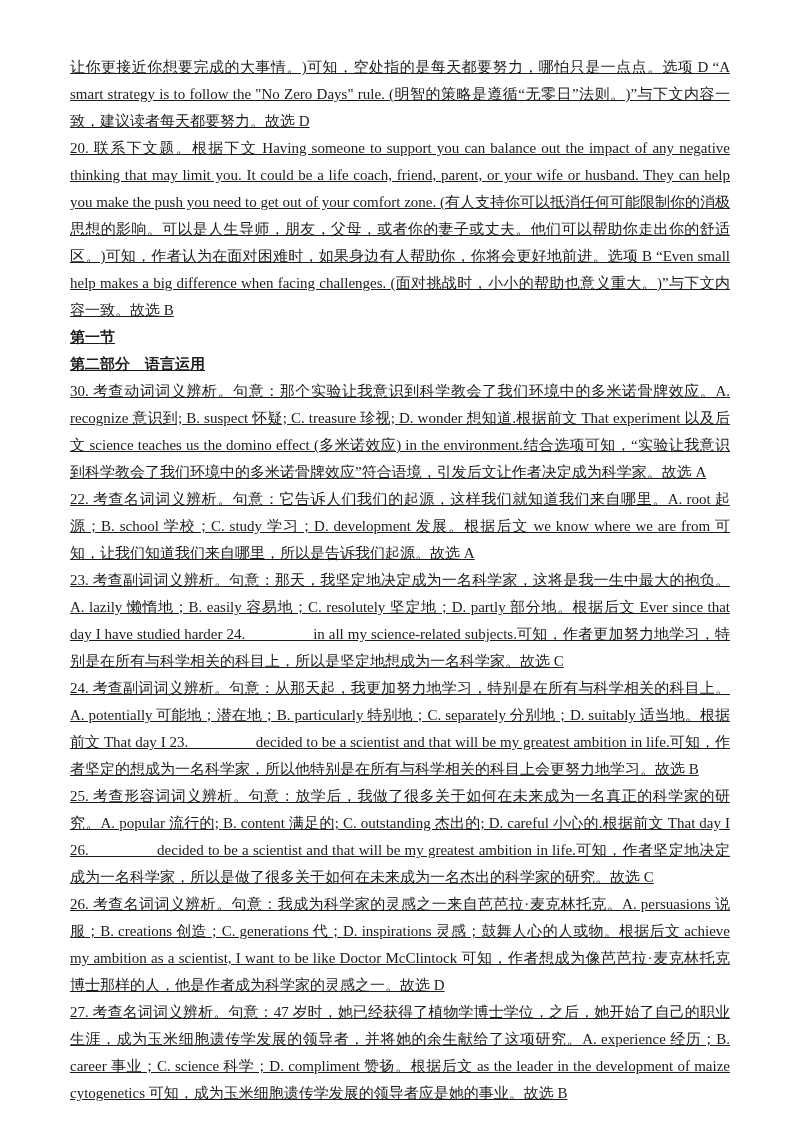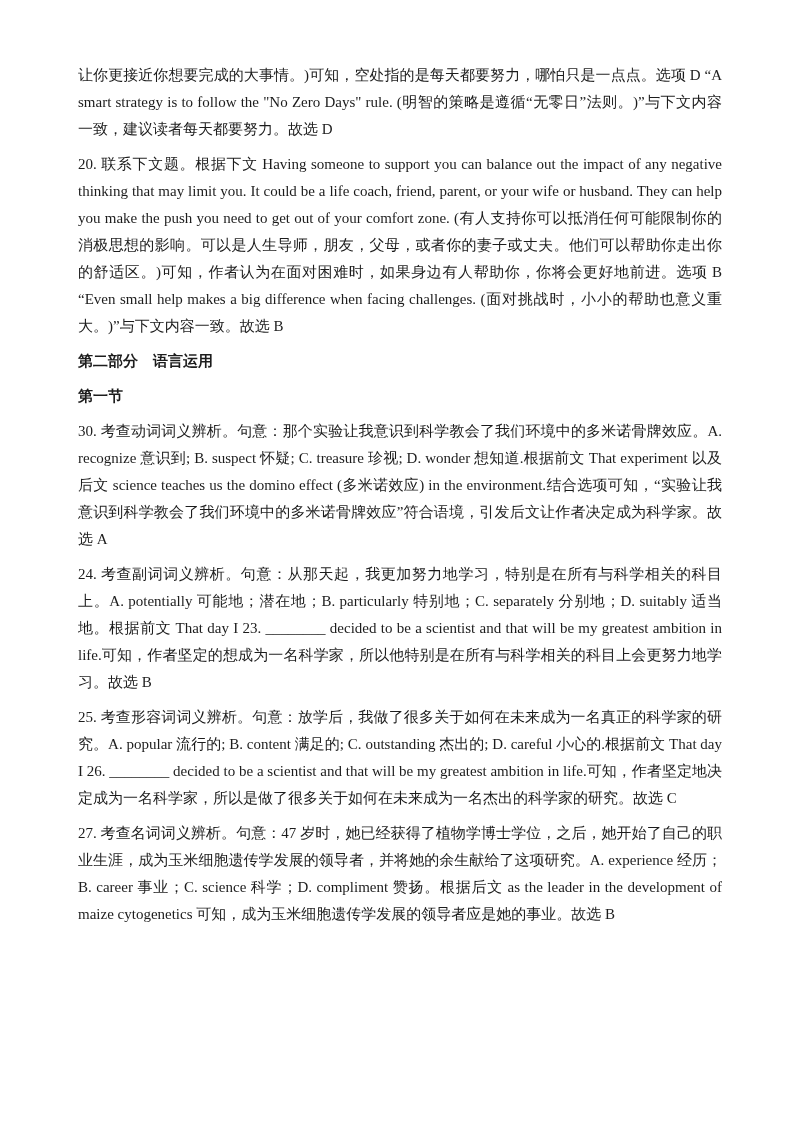--- a/index.html
+++ b/index.html
@@ -14,32 +14,36 @@
     margin: 0 auto;
     background: #ffffff;
     padding: 54px 70px 60px 70px;
     font-family: "Liberation Serif", "DejaVu Serif", serif;
     font-size: 15px;
     line-height: 27px;
     color: #1c1c1c;
     text-align: justify;
   }
   .para {
-    margin: 8px;
+    margin: 0;
     word-break: break-word;
+    text-decoration: underline;
   }
   .heading {
     font-weight: bold;
   }
 </style>
 </head>
 <body>
 
 <div class="page">
   <p class="para">让你更接近你想要完成的大事情。)可知，空处指的是每天都要努力，哪怕只是一点点。选项 D “A smart strategy is to follow the "No Zero Days" rule. (明智的策略是遵循“无零日”法则。)”与下文内容一致，建议读者每天都要努力。故选 D</p>
   <p class="para">20. 联系下文题。根据下文 Having someone to support you can balance out the impact of any negative thinking that may limit you. It could be a life coach, friend, parent, or your wife or husband. They can help you make the push you need to get out of your comfort zone. (有人支持你可以抵消任何可能限制你的消极思想的影响。可以是人生导师，朋友，父母，或者你的妻子或丈夫。他们可以帮助你走出你的舒适区。)可知，作者认为在面对困难时，如果身边有人帮助你，你将会更好地前进。选项 B “Even small help makes a big difference when facing challenges. (面对挑战时，小小的帮助也意义重大。)”与下文内容一致。故选 B</p>
+  <p class="para heading">第一节</p>
   <p class="para heading">第二部分　语言运用</p>
-  <p class="para heading">第一节</p>
   <p class="para">30. 考查动词词义辨析。句意：那个实验让我意识到科学教会了我们环境中的多米诺骨牌效应。A. recognize 意识到; B. suspect 怀疑; C. treasure 珍视; D. wonder 想知道.根据前文 That experiment 以及后文 science teaches us the domino effect (多米诺效应) in the environment.结合选项可知，“实验让我意识到科学教会了我们环境中的多米诺骨牌效应”符合语境，引发后文让作者决定成为科学家。故选 A</p>
+  <p class="para">22. 考查名词词义辨析。句意：它告诉人们我们的起源，这样我们就知道我们来自哪里。A. root 起源；B. school 学校；C. study 学习；D. development 发展。根据后文 we know where we are from 可知，让我们知道我们来自哪里，所以是告诉我们起源。故选 A</p>
+  <p class="para">23. 考查副词词义辨析。句意：那天，我坚定地决定成为一名科学家，这将是我一生中最大的抱负。A. lazily 懒惰地；B. easily 容易地；C. resolutely 坚定地；D. partly 部分地。根据后文 Ever since that day I have studied harder 24. ________ in all my science-related subjects.可知，作者更加努力地学习，特别是在所有与科学相关的科目上，所以是坚定地想成为一名科学家。故选 C</p>
   <p class="para">24. 考查副词词义辨析。句意：从那天起，我更加努力地学习，特别是在所有与科学相关的科目上。A. potentially 可能地；潜在地；B. particularly 特别地；C. separately 分别地；D. suitably 适当地。根据前文 That day I 23. ________ decided to be a scientist and that will be my greatest ambition in life.可知，作者坚定的想成为一名科学家，所以他特别是在所有与科学相关的科目上会更努力地学习。故选 B</p>
   <p class="para">25. 考查形容词词义辨析。句意：放学后，我做了很多关于如何在未来成为一名真正的科学家的研究。A. popular 流行的; B. content 满足的; C. outstanding 杰出的; D. careful 小心的.根据前文 That day I 26. ________ decided to be a scientist and that will be my greatest ambition in life.可知，作者坚定地决定成为一名科学家，所以是做了很多关于如何在未来成为一名杰出的科学家的研究。故选 C</p>
+  <p class="para">26. 考查名词词义辨析。句意：我成为科学家的灵感之一来自芭芭拉·麦克林托克。A. persuasions 说服；B. creations 创造；C. generations 代；D. inspirations 灵感；鼓舞人心的人或物。根据后文 achieve my ambition as a scientist, I want to be like Doctor McClintock 可知，作者想成为像芭芭拉·麦克林托克博士那样的人，他是作者成为科学家的灵感之一。故选 D</p>
   <p class="para">27. 考查名词词义辨析。句意：47 岁时，她已经获得了植物学博士学位，之后，她开始了自己的职业生涯，成为玉米细胞遗传学发展的领导者，并将她的余生献给了这项研究。A. experience 经历；B. career 事业；C. science 科学；D. compliment 赞扬。根据后文 as the leader in the development of maize cytogenetics 可知，成为玉米细胞遗传学发展的领导者应是她的事业。故选 B</p>
 </div>
 
 </body></html>

